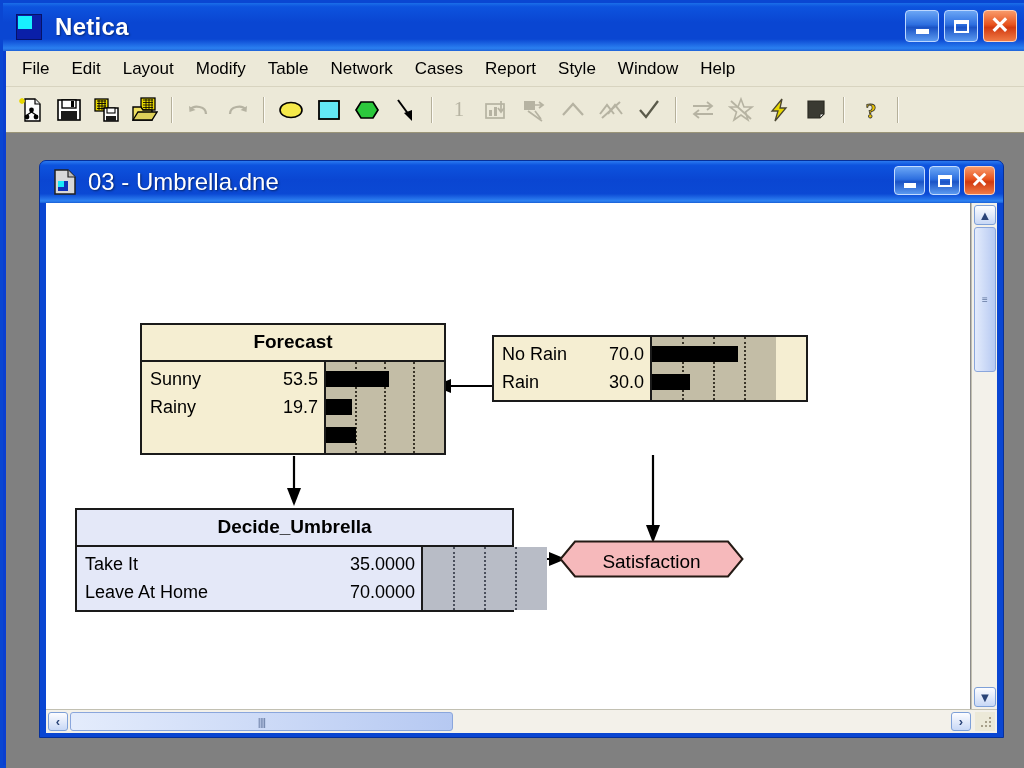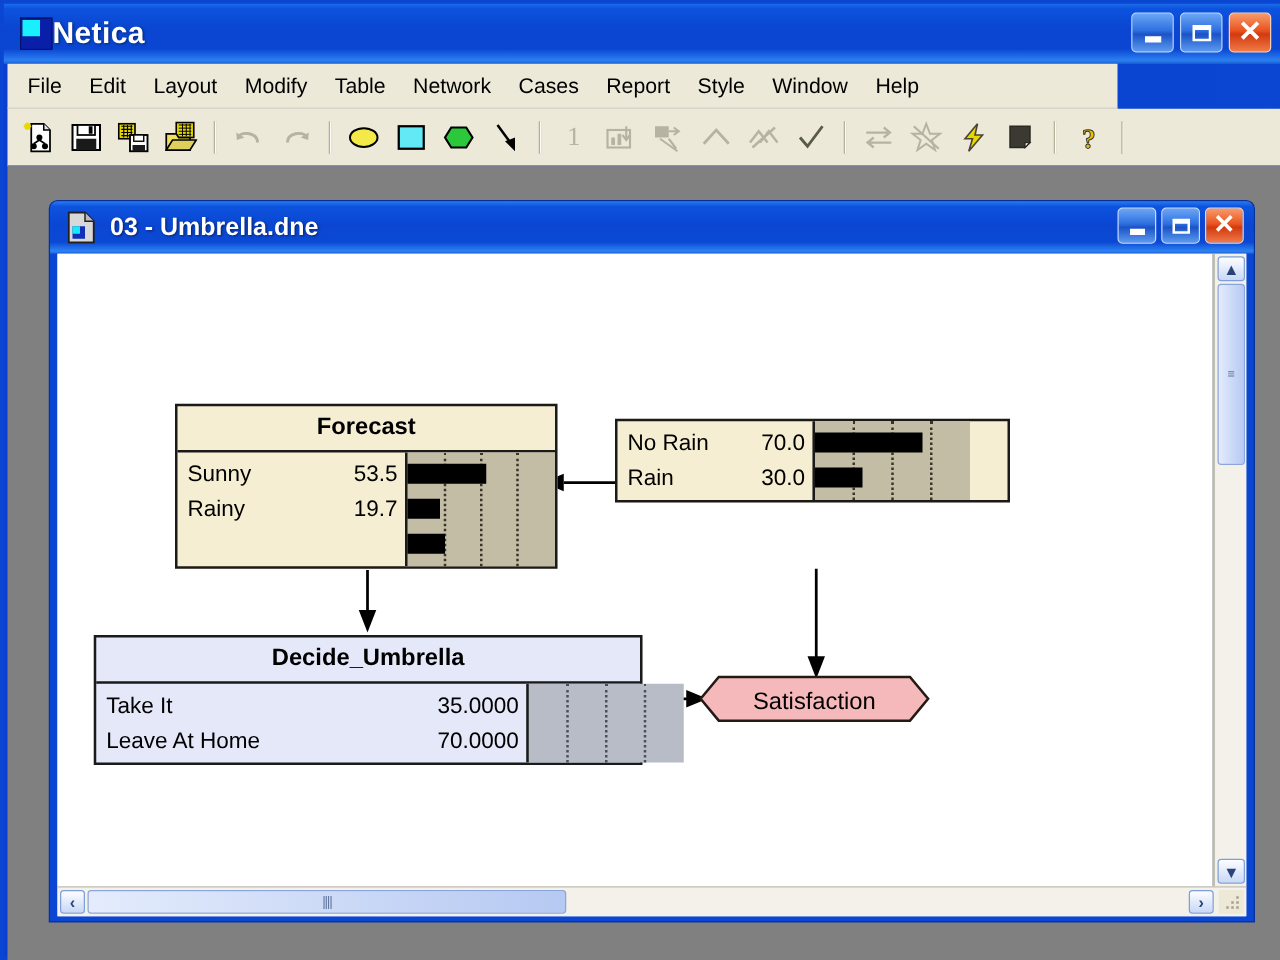--- a/index.html
+++ b/index.html
@@ -33,21 +33,21 @@
     border: 1px solid #061268;
     position: relative; flex: none;
   }
   .app-icon::after {
     content: ""; position: absolute;
     left: 1px; top: 1px; width: 14px; height: 13px;
     background: #18f0ff;
   }
   .app-title {
     color: #ffffff; font-size: 24px; font-weight: bold;
-    margin-left: 0; letter-spacing: .3px;
+    margin-left: 13px; letter-spacing: .3px;
     text-shadow: 1px 1px 2px rgba(0,0,0,.45);
     font-family: "Liberation Sans", sans-serif;
   }
   .win-btns { position: absolute; right: 10px; top: 7px; display: flex; gap: 5px; }
   .wbtn {
     width: 34px; height: 32px; border-radius: 4px;
     border: 1px solid #bcd7ff;
     display: flex; align-items: center; justify-content: center;
     position: relative;
   }
@@ -59,21 +59,21 @@
     border-color: #ffd0b8;
   }
   .gl-min { width: 13px; height: 5px; background: #fff; margin-top: 10px; }
   .gl-max { width: 15px; height: 13px; border: 2px solid #fff; border-top-width: 4px; }
   .gl-close { color: #fff; font-size: 23px; font-weight: bold; line-height: 1;
               font-family: "Liberation Sans", sans-serif; margin-top: -2px; }
 
   
   .menubar {
     position: absolute; left: 3px; top: 48px;
-    width: 888px; height: 36px;
+    width: 1018px; height: 36px;
     background: #ece9d8;
     display: flex; align-items: center;
     border-bottom: 1px solid #d8d4c0;
   }
   .menu-item {
     font-size: 17px; color: #000; padding: 3px 11px;
     font-family: "Liberation Sans", sans-serif; cursor: default;
   }
   .menu-item:first-child { margin-left: 5px; }
 
@@ -113,21 +113,21 @@
     width: 963px; height: 42px;
     border-radius: 6px 6px 0 0;
     background: linear-gradient(to bottom,
         #2b7af0 0%, #0d53de 10%, #0a46d2 45%, #0b49d4 78%, #2e82f2 95%, #1a5fd6 100%);
     display: flex; align-items: center;
   }
   .doc-icon {
     width: 22px; height: 26px; margin-left: 14px; flex: none; position: relative;
   }
   .doc-title {
-    color: #fff; font-size: 20px; font-weight: bold; margin-left: 12px;
+    color: #fff; font-size: 24px; font-weight: normal; margin-left: 12px;
     text-shadow: 1px 1px 2px rgba(0,0,0,.5);
     font-family: "Liberation Sans", sans-serif;
   }
   .doc-win-btns { position: absolute; right: 8px; top: 5px; display: flex; gap: 4px; }
   .dbtn {
     width: 31px; height: 29px; border-radius: 4px; border: 1px solid #c4dcff;
     display: flex; align-items: center; justify-content: center;
   }
   .dbtn.blue { background: linear-gradient(to bottom, #6ba6f5 0%, #2d6fe0 45%, #1b53c6 55%, #5b9af0 100%); }
   .dbtn.red  { background: linear-gradient(to bottom, #f89a6a 0%, #e8541f 45%, #d23a10 55%, #f07a45 100%);

